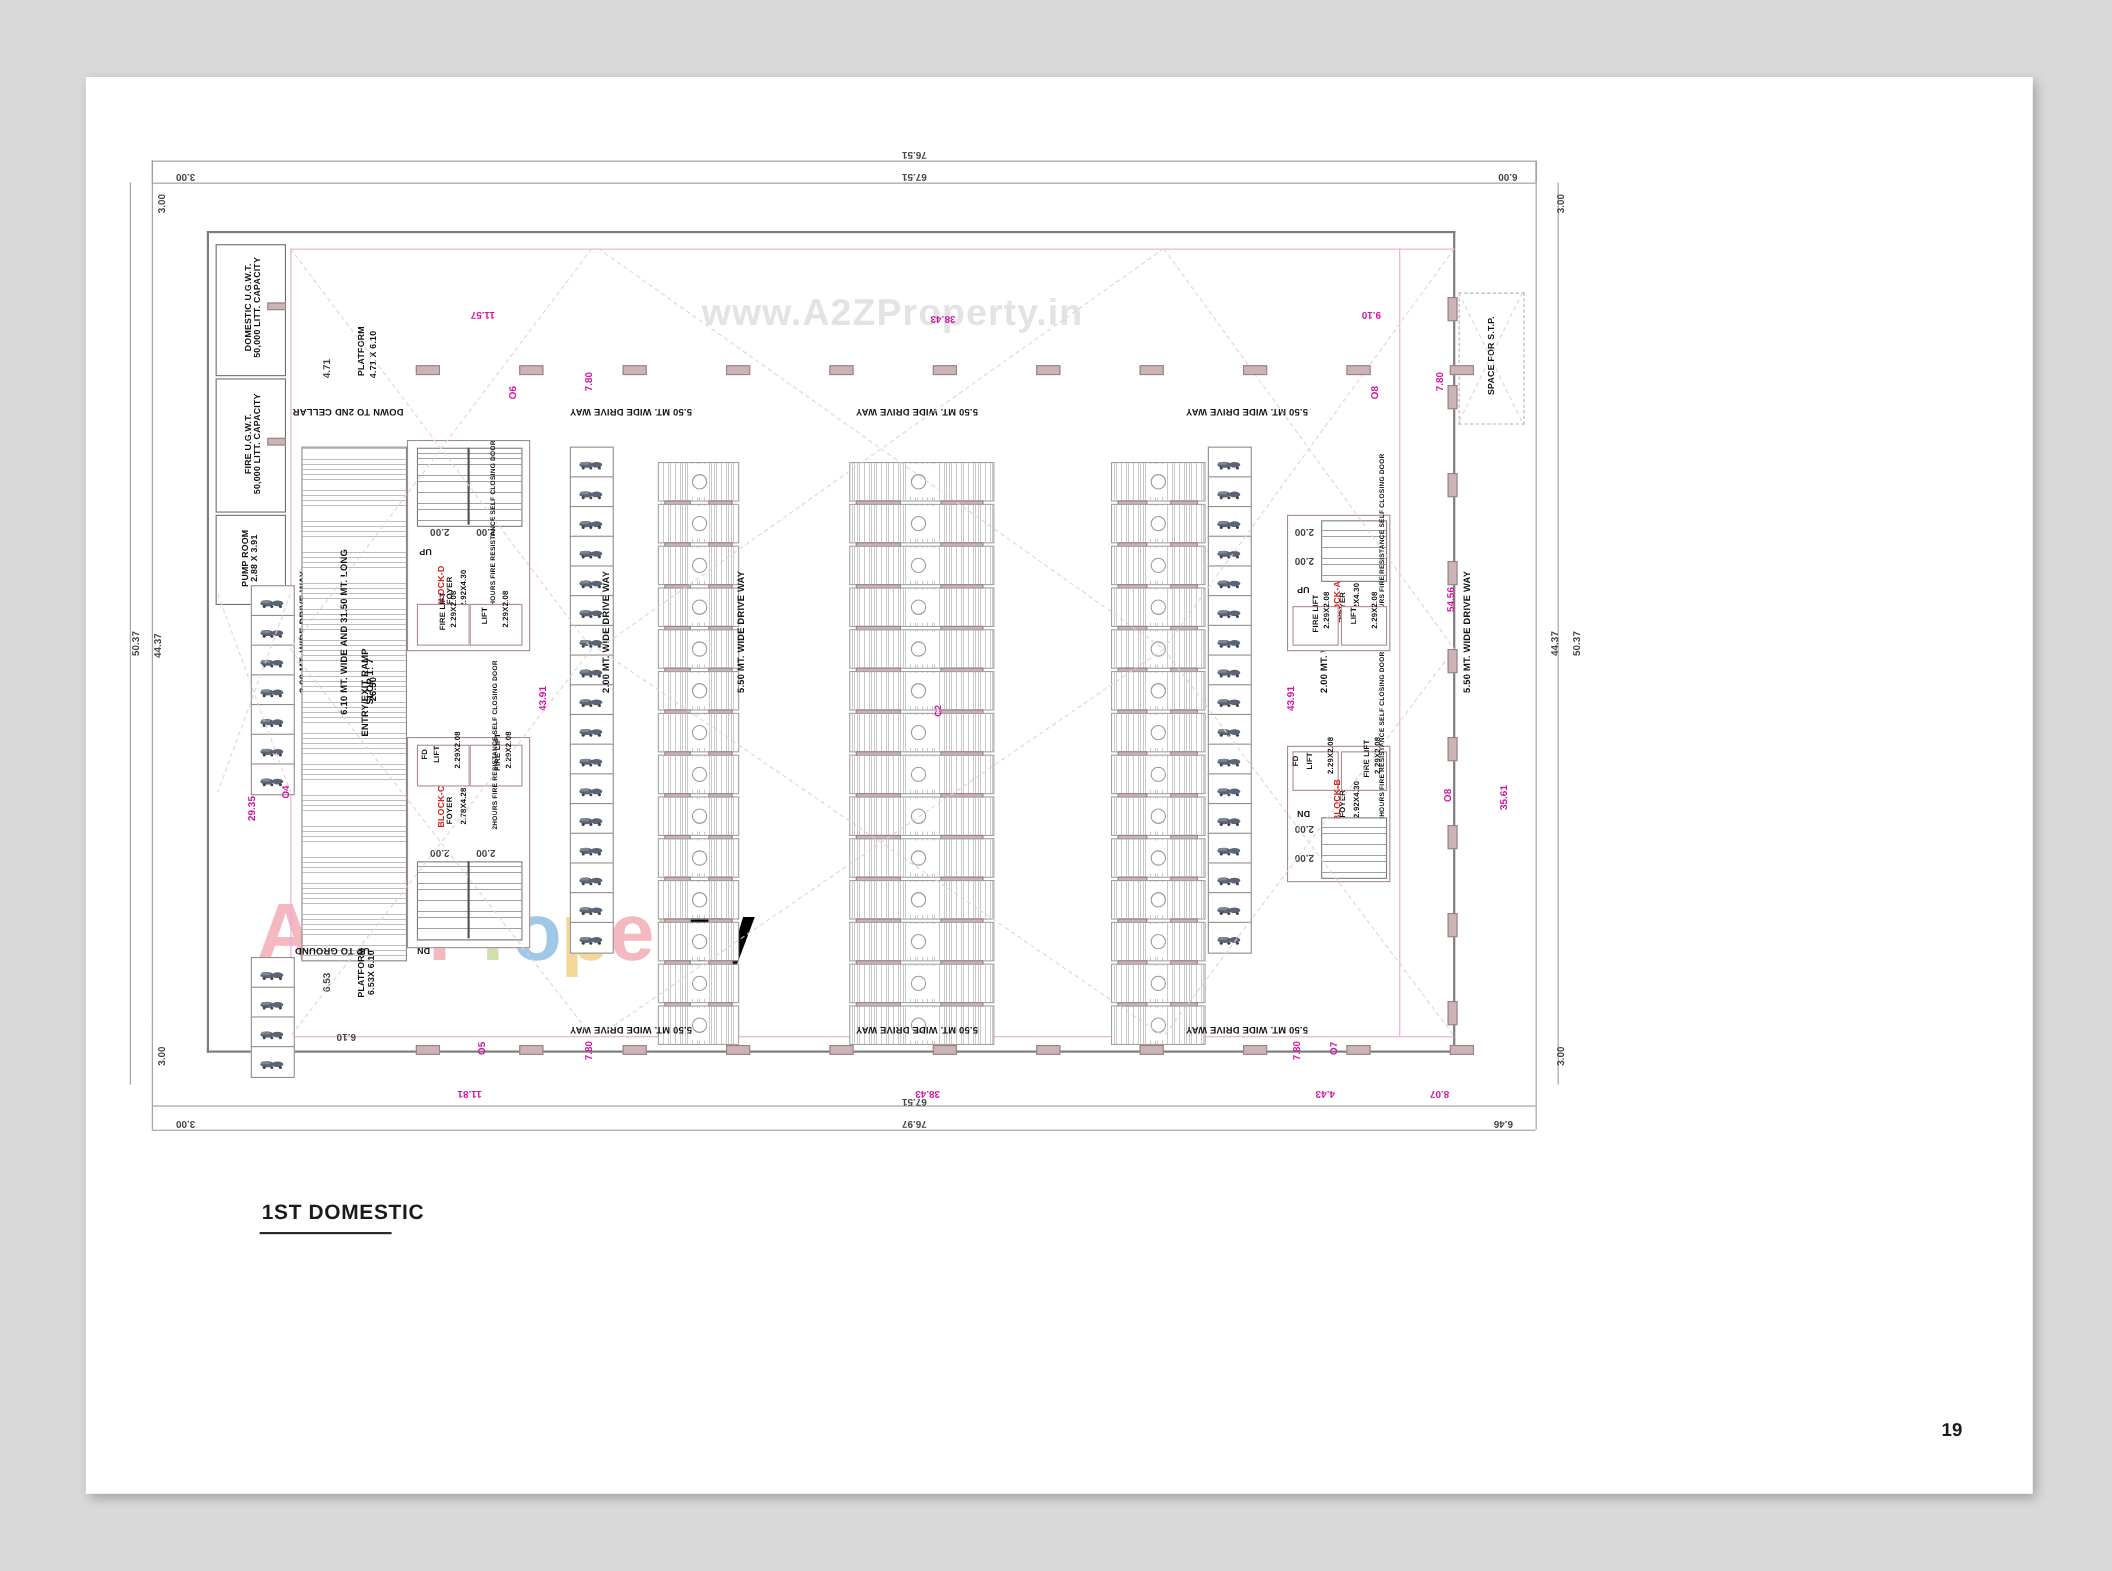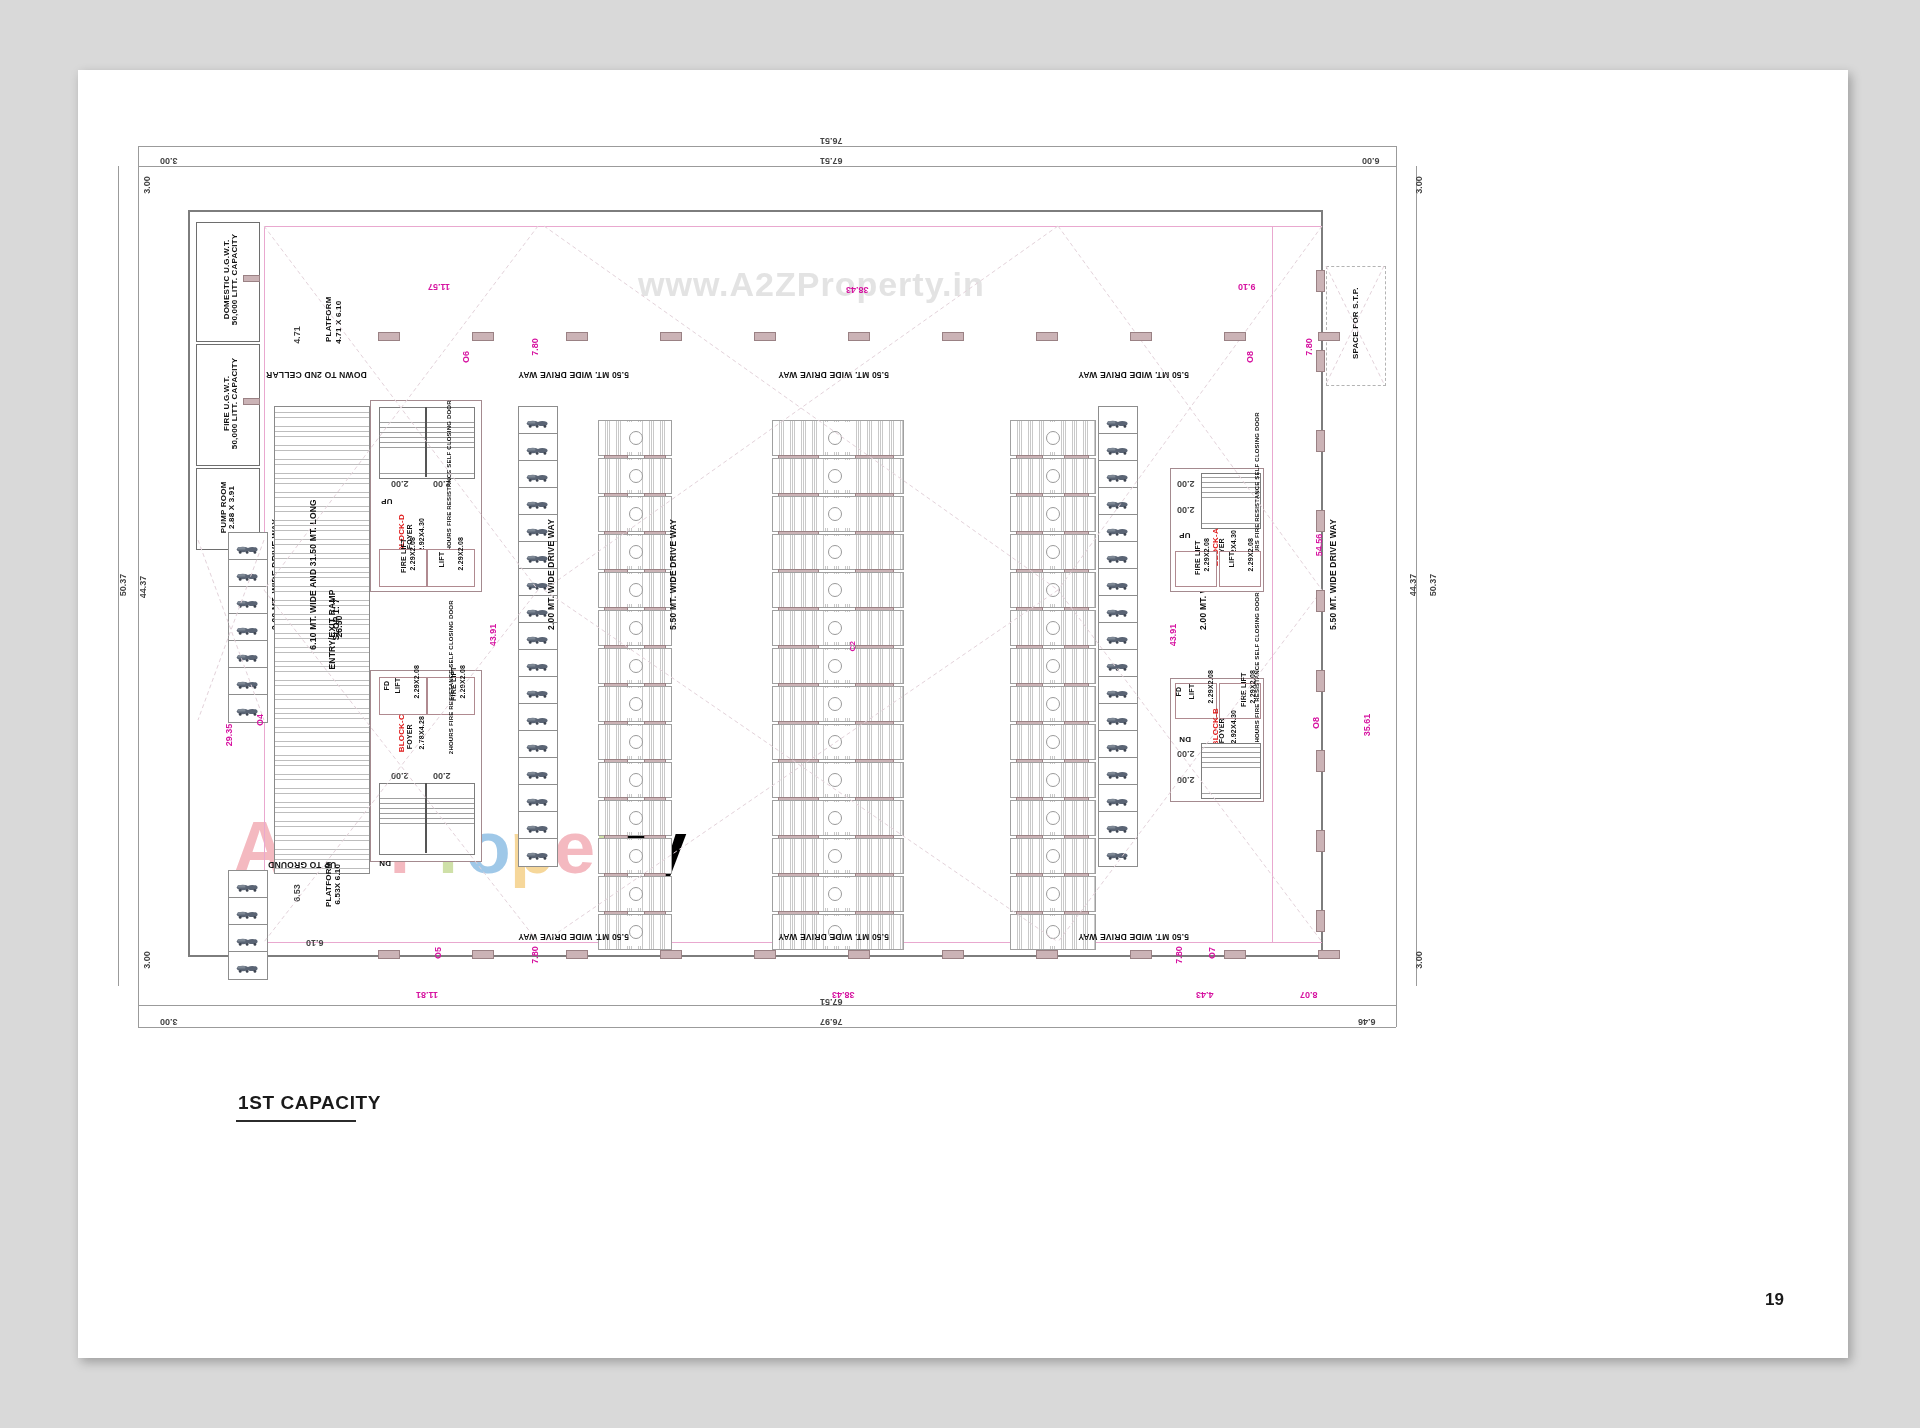--- a/index.html
+++ b/index.html
@@ -991,18 +991,18 @@
         <div class="col" style="left:1238px;top:280px;width:7px;height:20px;"></div>
         <div class="col" style="left:1238px;top:360px;width:7px;height:20px;"></div>
         <div class="col" style="left:1238px;top:440px;width:7px;height:20px;"></div>
         <div class="col" style="left:1238px;top:520px;width:7px;height:20px;"></div>
         <div class="col" style="left:1238px;top:600px;width:7px;height:20px;"></div>
         <div class="col" style="left:1238px;top:680px;width:7px;height:20px;"></div>
         <div class="col" style="left:1238px;top:760px;width:7px;height:20px;"></div>
         <div class="col" style="left:1238px;top:840px;width:7px;height:20px;"></div>
       </div>
 
-  <div class="title">1ST CAPACITY</div>
+  <div class="title">1ST DOMESTIC</div>
   <div class="titlerule"></div>
   <div class="pageno">19</div>
 
  </div>
 </div>
 
 </body></html>

